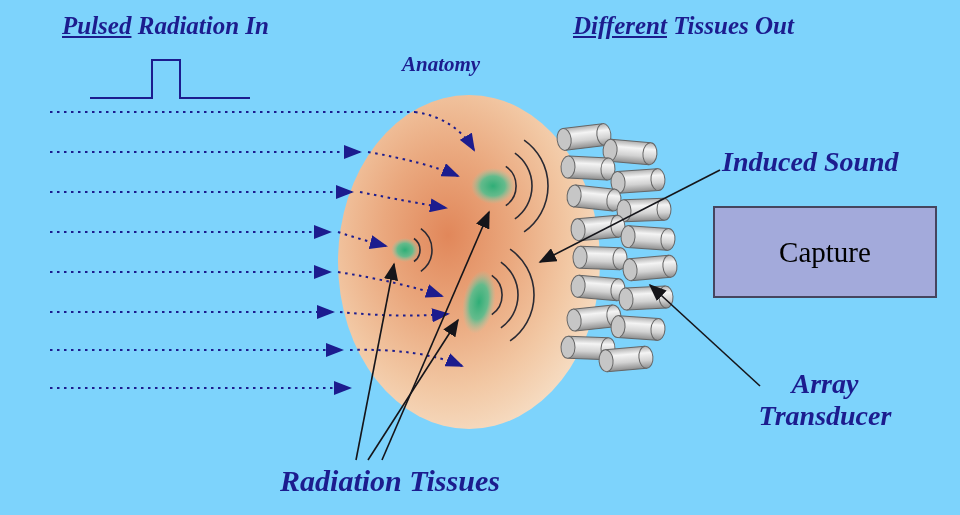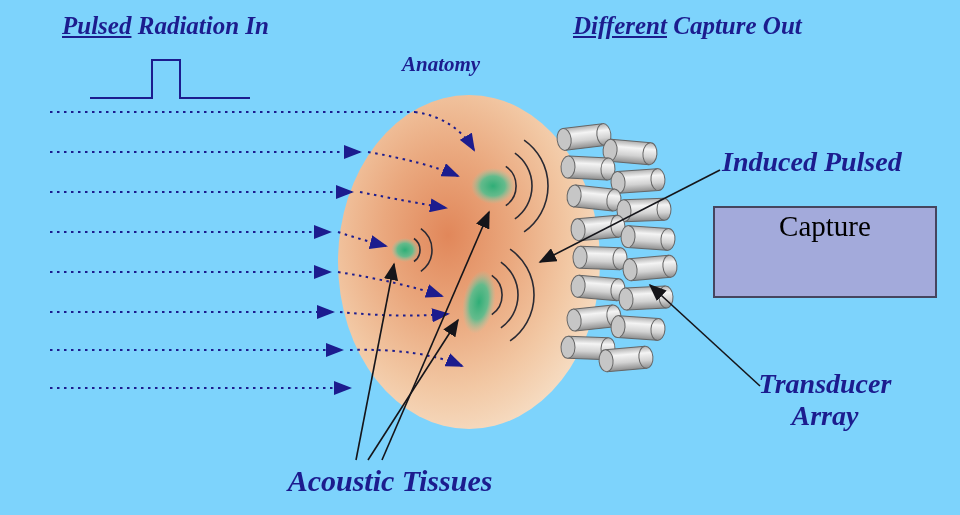--- a/index.html
+++ b/index.html
@@ -9,21 +9,21 @@
   .lbl{position:absolute;font-style:italic;font-weight:bold;color:#1c1c8e;white-space:nowrap;}
   .lbl .und{text-decoration:underline;}
   .lbl-top{font-size:25px;}
   .lbl-anatomy{font-size:21px;left:402px;top:52px;}
   .lbl-induced{font-size:28px;left:722px;top:146px;}
   .lbl-transducer{font-size:28px;left:722px;top:368px;width:206px;
                   text-align:center;line-height:1.15;white-space:normal;}
   .lbl-tissues{font-size:30px;left:252px;top:464px;width:276px;text-align:center;}
   .capture-box{position:absolute;left:713px;top:206px;width:224px;height:92px;
                background:#a3aadb;border:2px solid #45455f;box-sizing:border-box;
-               display:flex;flex-direction:column;align-items:center;
+               display:flex;flex-direction:column;align-items:center;justify-content:center;
                font-family:"Liberation Serif",serif;font-size:29px;color:#000;line-height:1.25;}
 </style>
 </head>
 <body>
 
 <div class="canvas">
 
   <svg class="gfx" width="960" height="515" viewBox="0 0 960 515">
     <defs>
       <radialGradient id="anatGrad" cx="42%" cy="42%" r="62%">
@@ -123,31 +123,31 @@
       <path d="M368,460 L458,320" marker-end="url(#arrDark)"></path>
       <path d="M382,460 L489,212" marker-end="url(#arrDark)"></path>
     </g>
   </svg>
 
   <div class="lbl lbl-top" style="left:62px;top:12px;">
     <span class="und">Pulsed</span><span> Radiation In</span>
   </div>
 
   <div class="lbl lbl-top" style="left:573px;top:12px;">
-    <span class="und">Different</span><span> Capture Out</span>
+    <span class="und">Different</span><span> Tissues Out</span>
   </div>
 
   <div class="lbl lbl-anatomy">Anatomy</div>
 
-  <div class="lbl lbl-induced">Induced Pulsed</div>
+  <div class="lbl lbl-induced">Induced Sound</div>
 
   <div class="capture-box">
     <span>Capture</span>
   </div>
 
   <div class="lbl lbl-transducer">
+    <div>Array</div>
     <div>Transducer</div>
-    <div>Array</div>
   </div>
 
-  <div class="lbl lbl-tissues">Acoustic Tissues</div>
+  <div class="lbl lbl-tissues">Radiation Tissues</div>
 
 </div>
 
 </body></html>

